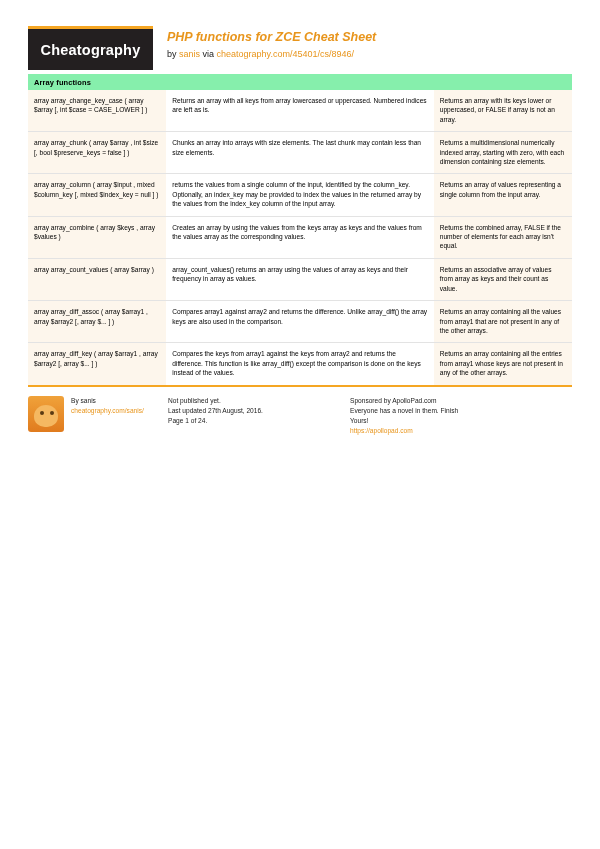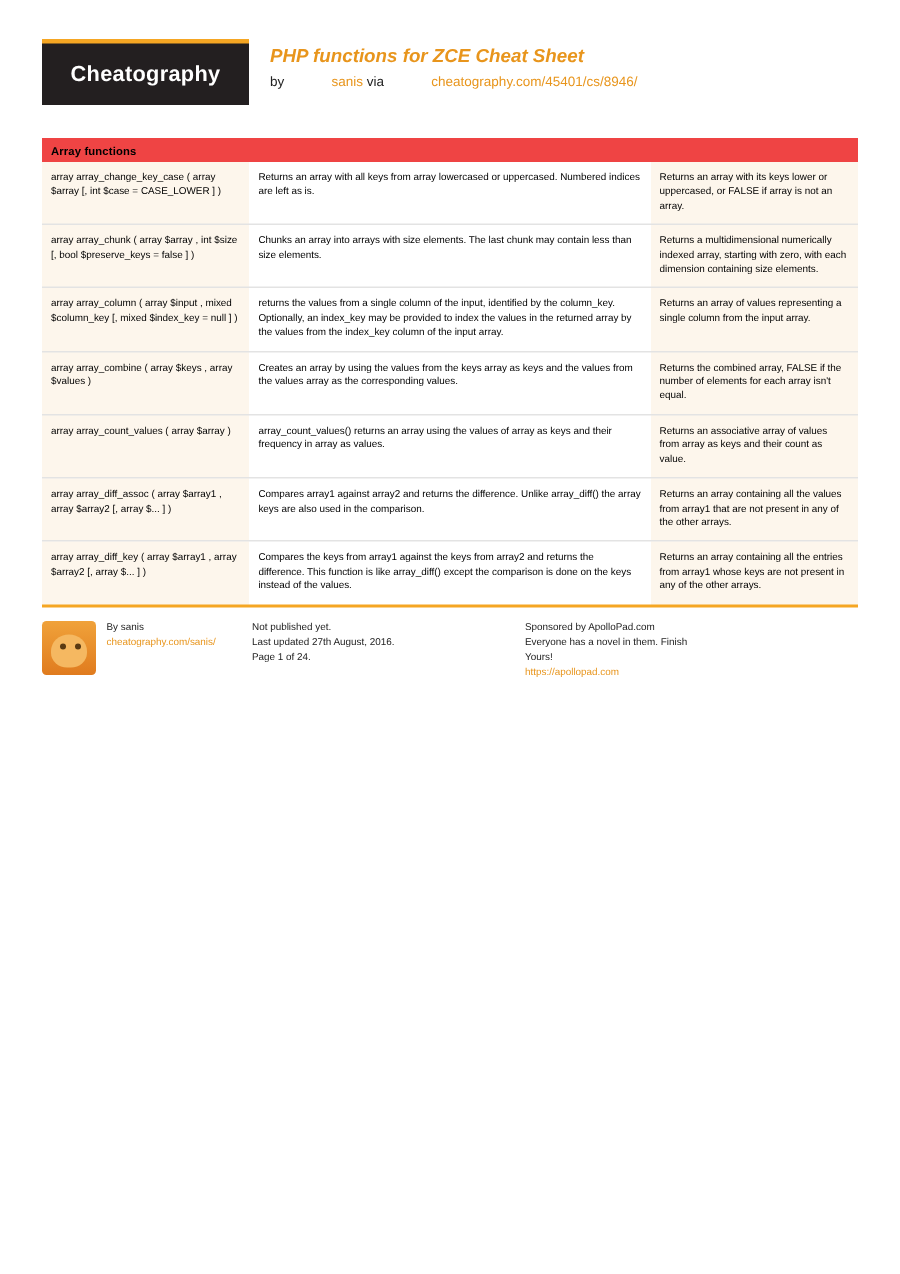--- a/index.html
+++ b/index.html
@@ -23,21 +23,21 @@
   }
 
   
   .header {
     display: flex;
     align-items: flex-start;
     gap: 14px;
     height: 48px;
   }
   .logo-box {
-    width: 138px;
+    width: 125px;
     height: 44px;
     background: #231f20;
     border-top: 3px solid #f5a623;
     box-sizing: border-box;
     display: flex;
     align-items: center;
     justify-content: center;
   }
   .logo-text {
     color: #ffffff;
@@ -58,26 +58,26 @@
   }
   .doc-sub {
     font-size: 9px;
     color: #222;
     line-height: 12px;
   }
   .doc-sub a {
     color: #e8951c;
     text-decoration: none;
   }
-  .doc-sub .by-name { color: #e8951c; text-decoration: none; margin-left: 29px; }
+  .doc-sub .by-name { color: #e8951c; text-decoration: none; }
 
   
   .section-head {
-    margin-top: 18px;
-    background: #ef4444;
+    margin-top: 0;
+    background: #86efac;
     color: #000;
     font-size: 7.5px;
     font-weight: bold;
     padding: 4px 6px 3px 6px;
     letter-spacing: 0.1px;
   }
   table.cheat {
     width: 100%;
     border-collapse: collapse;
     table-layout: fixed;

